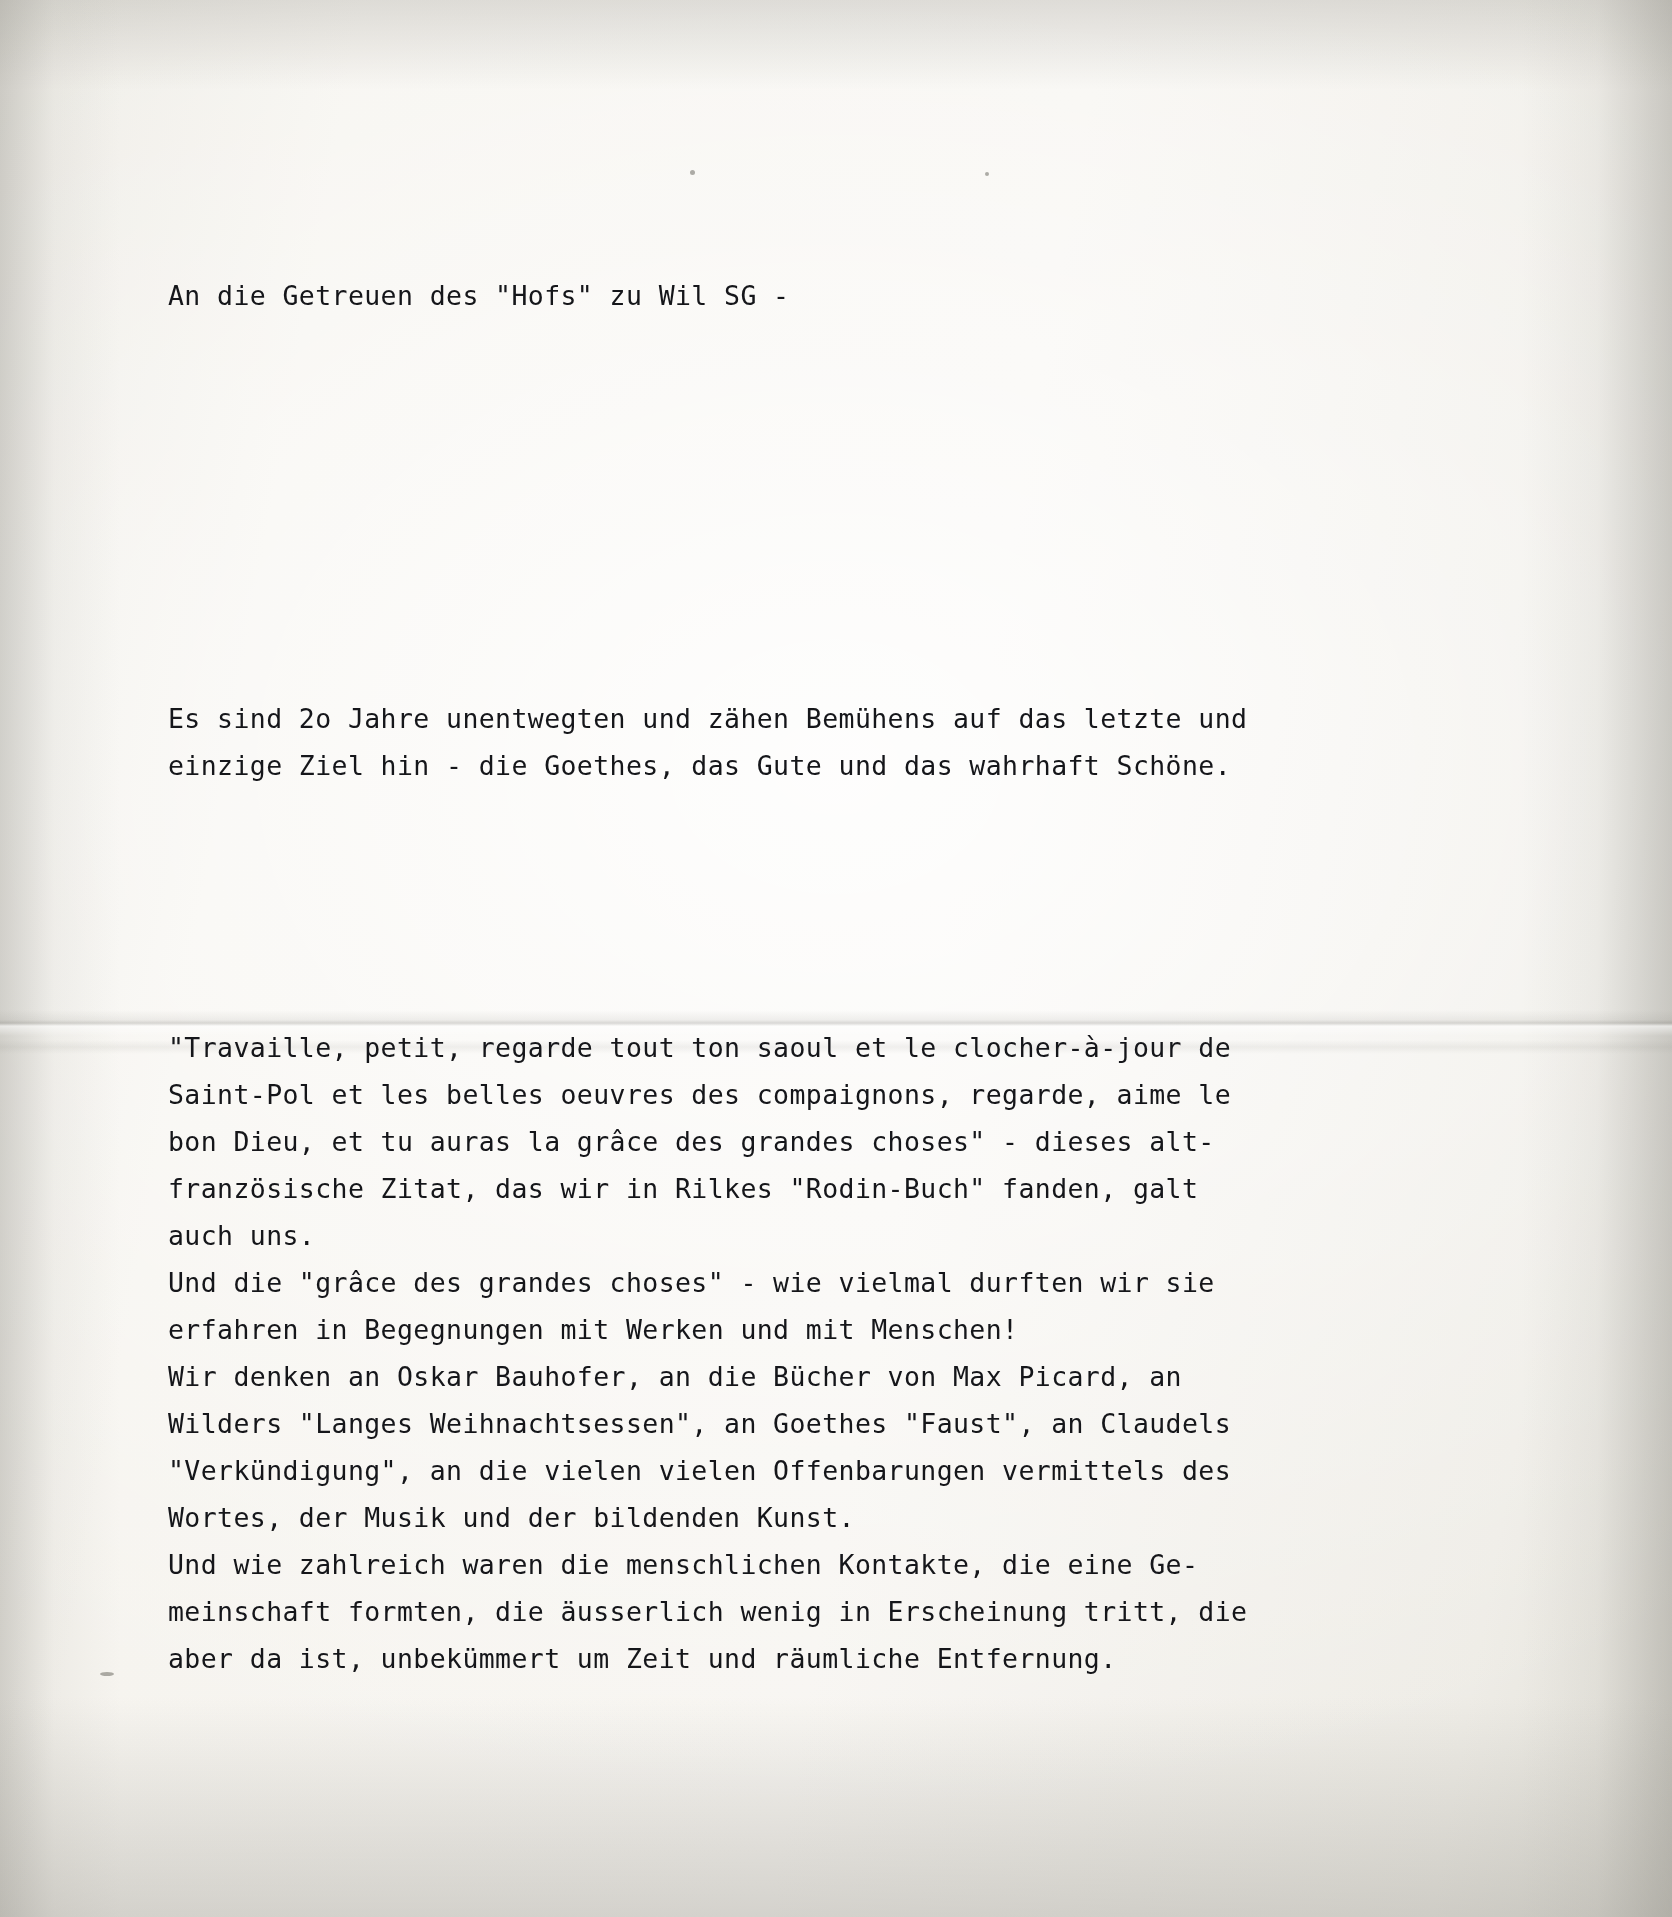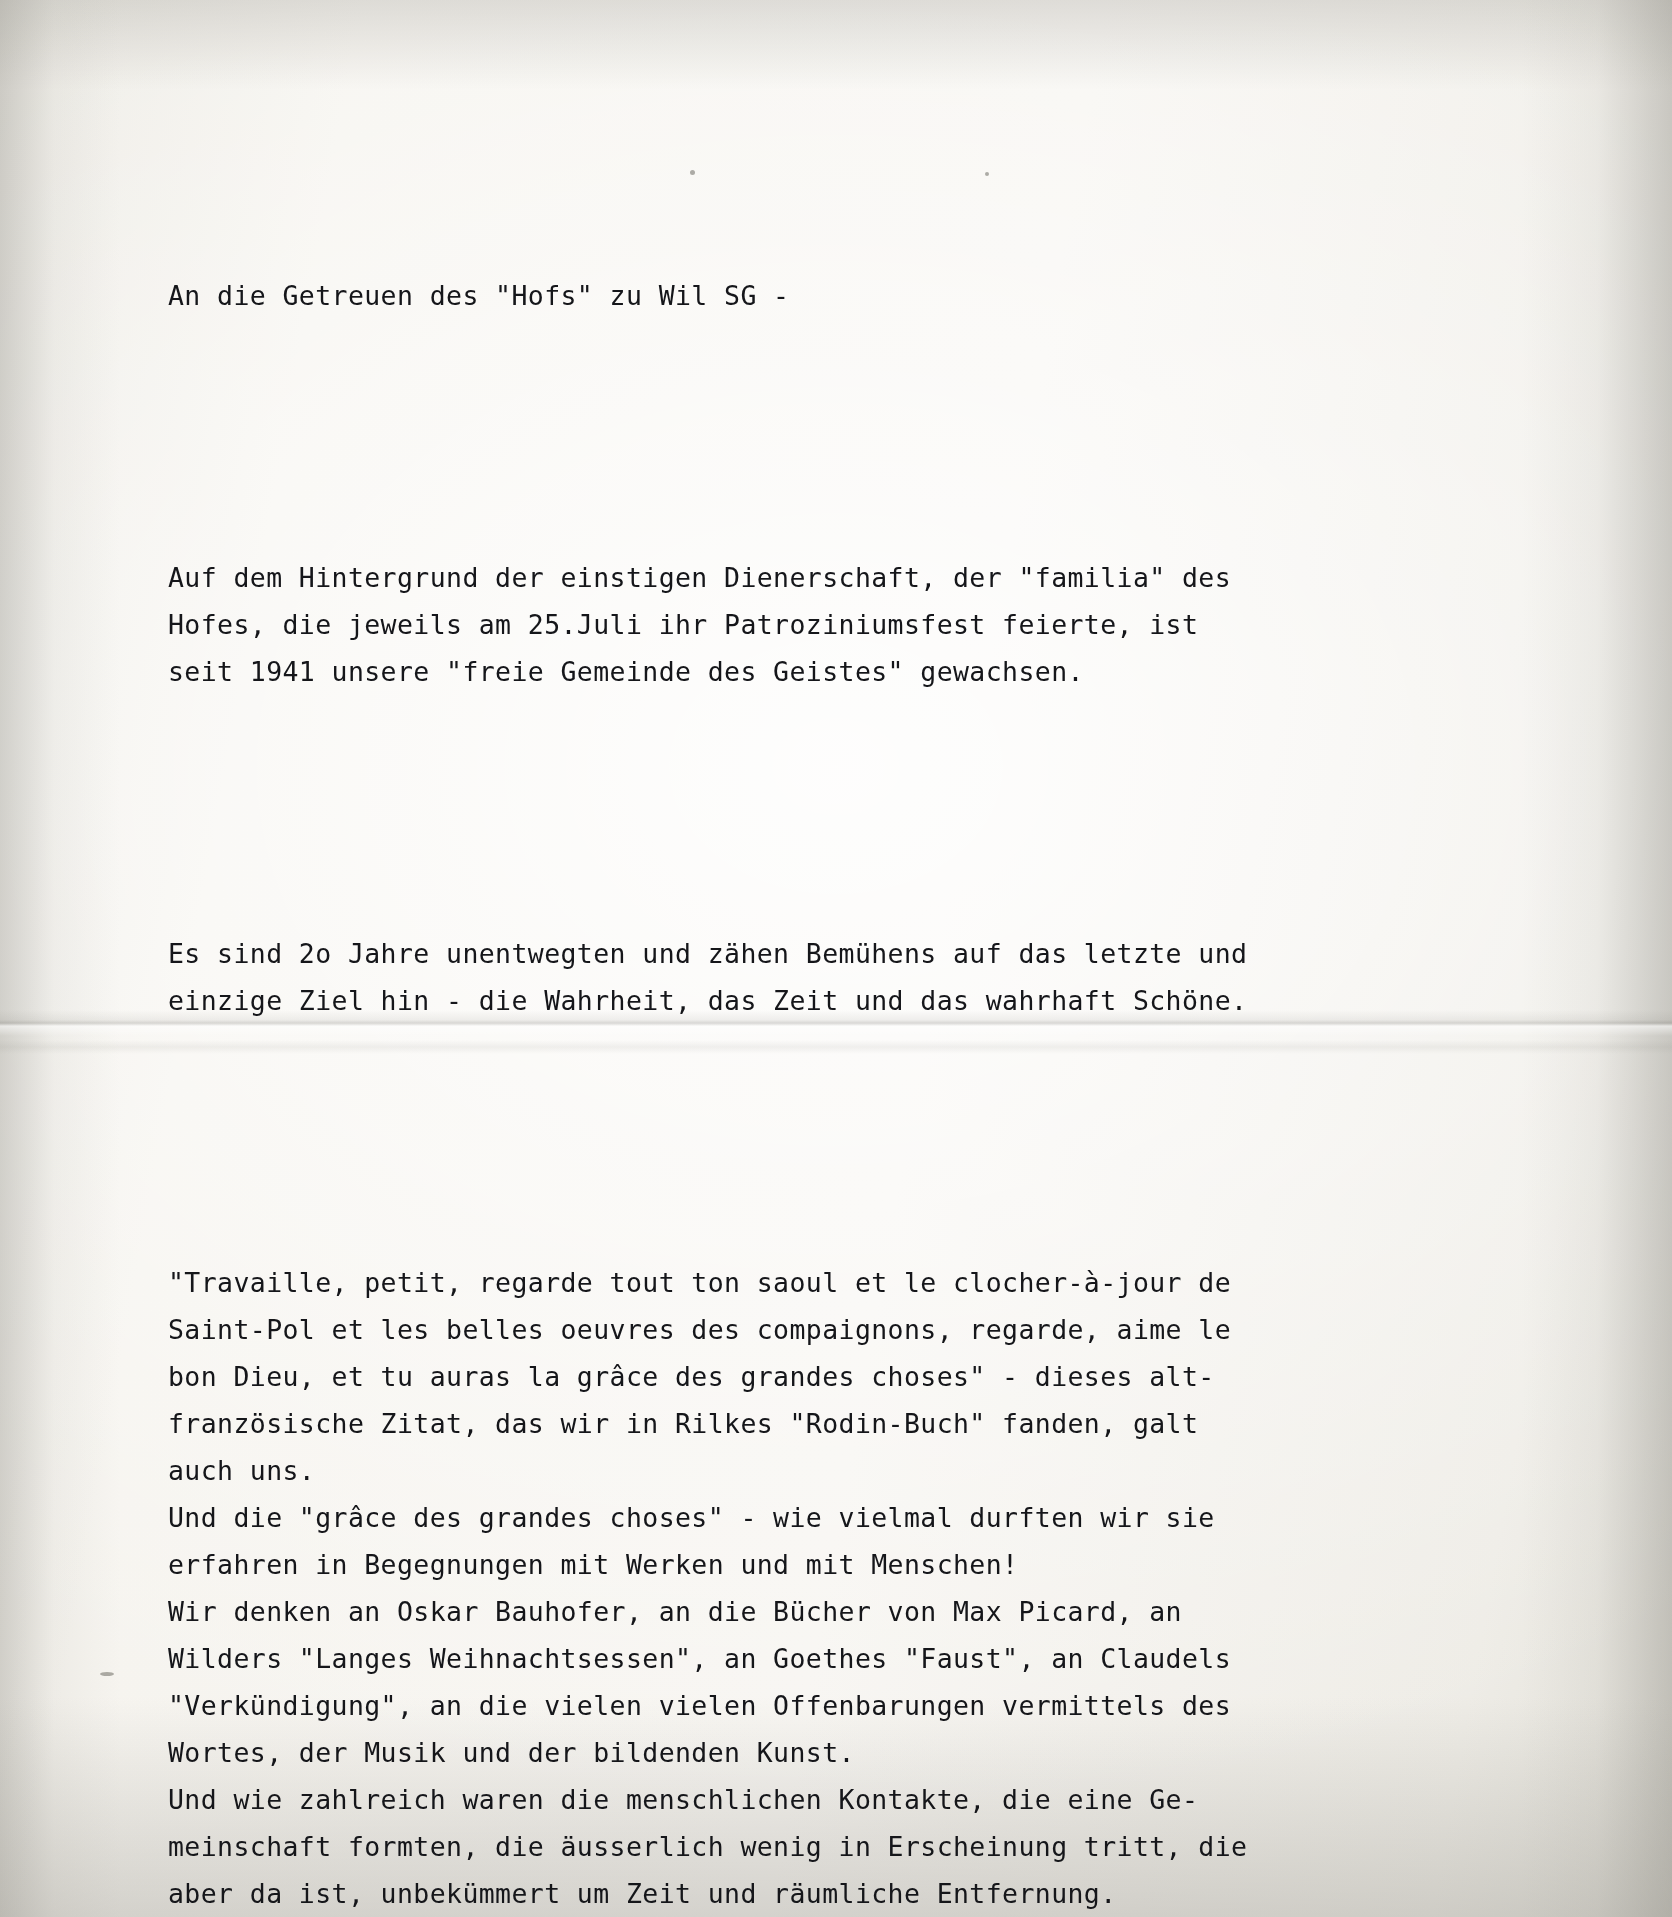--- a/index.html
+++ b/index.html
@@ -112,26 +112,23 @@
   <div class="fold-crease"></div>
   <div class="fold-crease-2"></div>
 
   <div class="speck" style="left:690px; top:170px; width:5px; height:5px;"></div>
   <div class="speck" style="left:985px; top:172px; width:4px; height:4px;"></div>
   <div class="speck" style="left:100px; top:1672px; width:14px; height:4px;"></div>
 
   <div class="letter">
     <div class="para">An die Getreuen des "Hofs" zu Wil SG -</div>
     <div class="gap"></div>
-    <div class="para">Auf dem Hintergrund der einstigen Dienerschaft, der "familia" des
-Hofes, die jeweils am 25.Juli ihr Patroziniumsfest feierte, ist
-seit 1941 unsere "freie Gemeinde des Geistes" gewachsen.</div>
     <div class="gap"></div>
     <div class="para">Es sind 2o Jahre unentwegten und zähen Bemühens auf das letzte und
-einzige Ziel hin - die Wahrheit, das Zeit und das wahrhaft Schöne.</div>
+einzige Ziel hin - die Goethes, das Gute und das wahrhaft Schöne.</div>
     <div class="gap"></div>
     <div class="para">"Travaille, petit, regarde tout ton saoul et le clocher-à-jour de
 Saint-Pol et les belles oeuvres des compaignons, regarde, aime le
 bon Dieu, et tu auras la grâce des grandes choses" - dieses alt-
 französische Zitat, das wir in Rilkes "Rodin-Buch" fanden, galt
 auch uns.
 Und die "grâce des grandes choses" - wie vielmal durften wir sie
 erfahren in Begegnungen mit Werken und mit Menschen!
 Wir denken an Oskar Bauhofer, an die Bücher von Max Picard, an
 Wilders "Langes Weihnachtsessen", an Goethes "Faust", an Claudels

